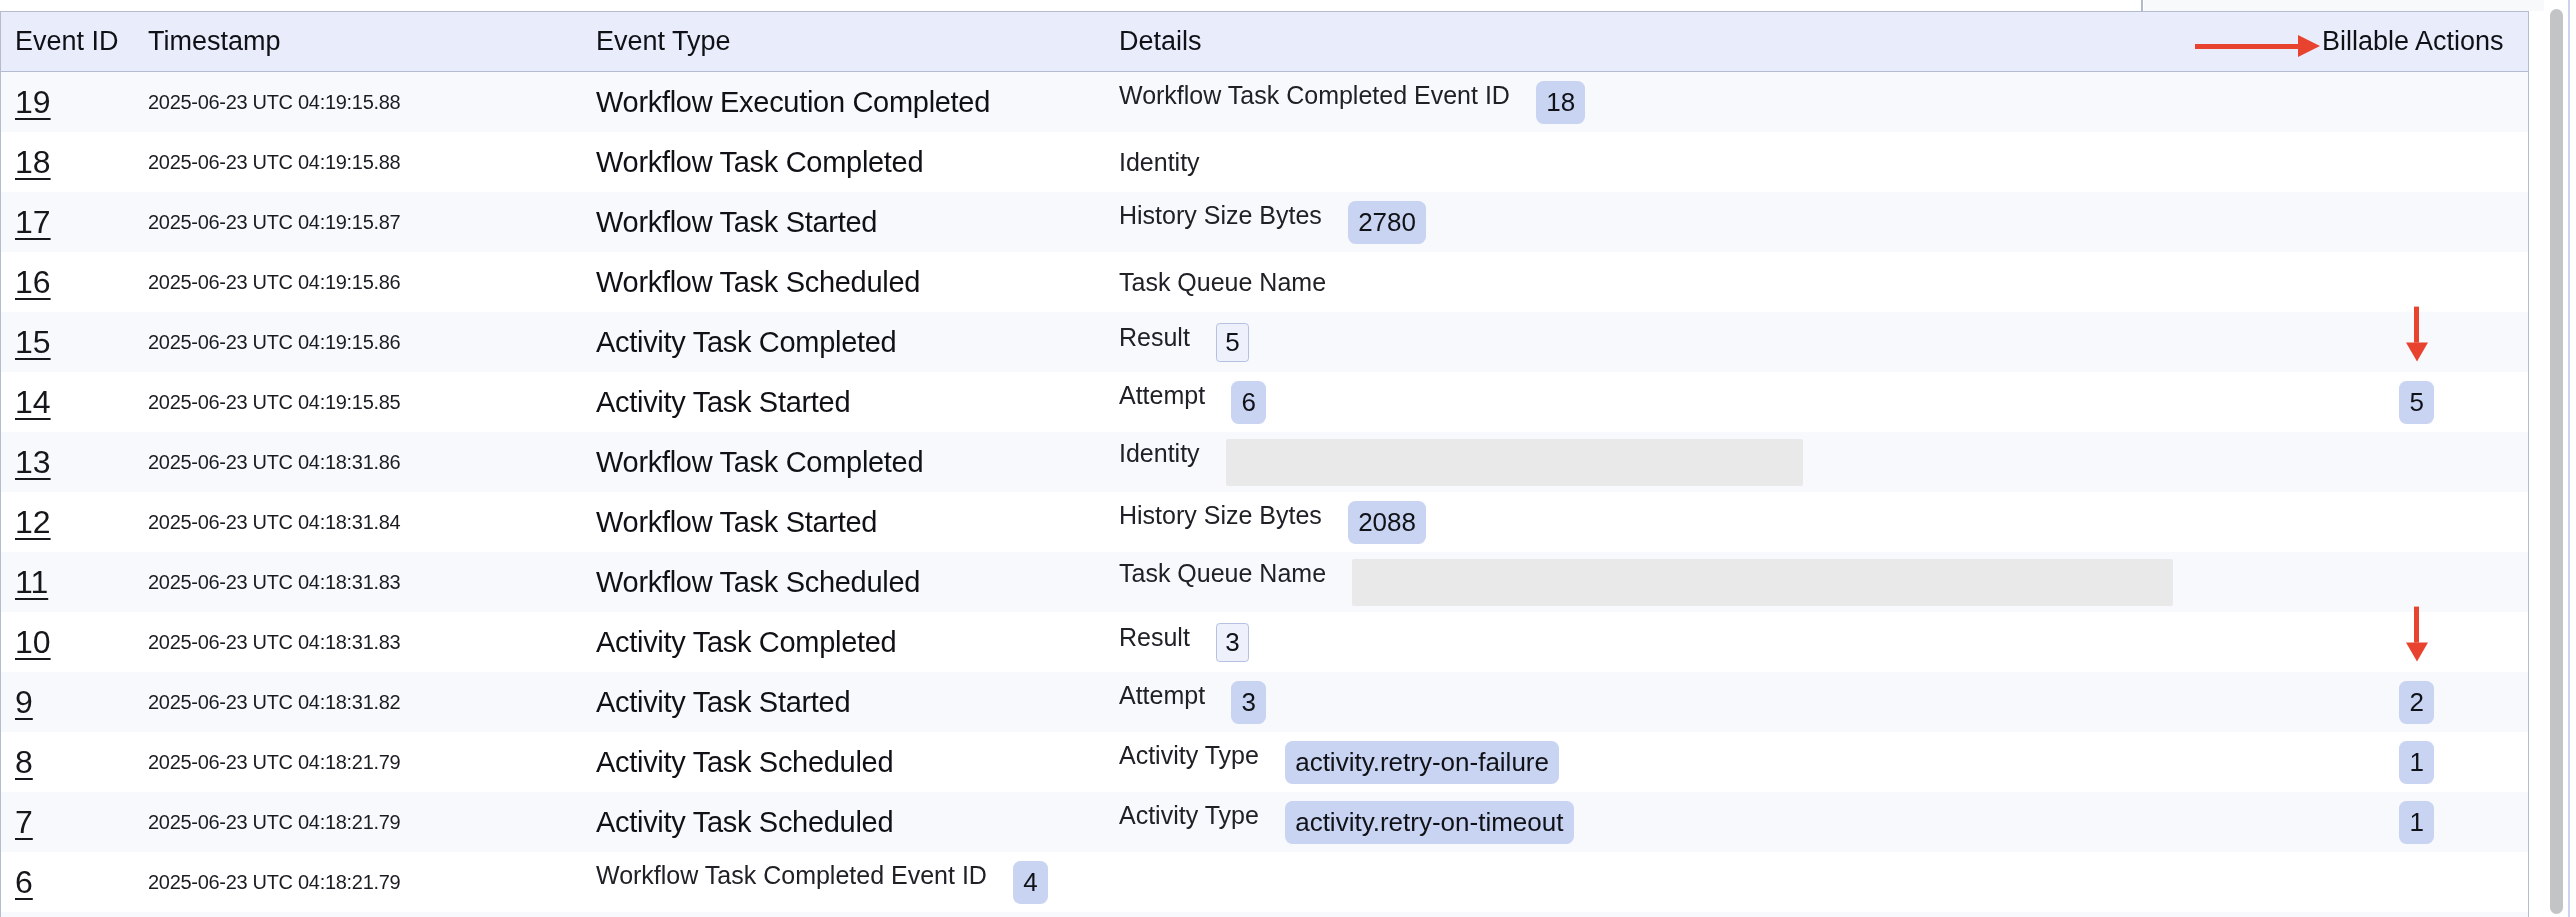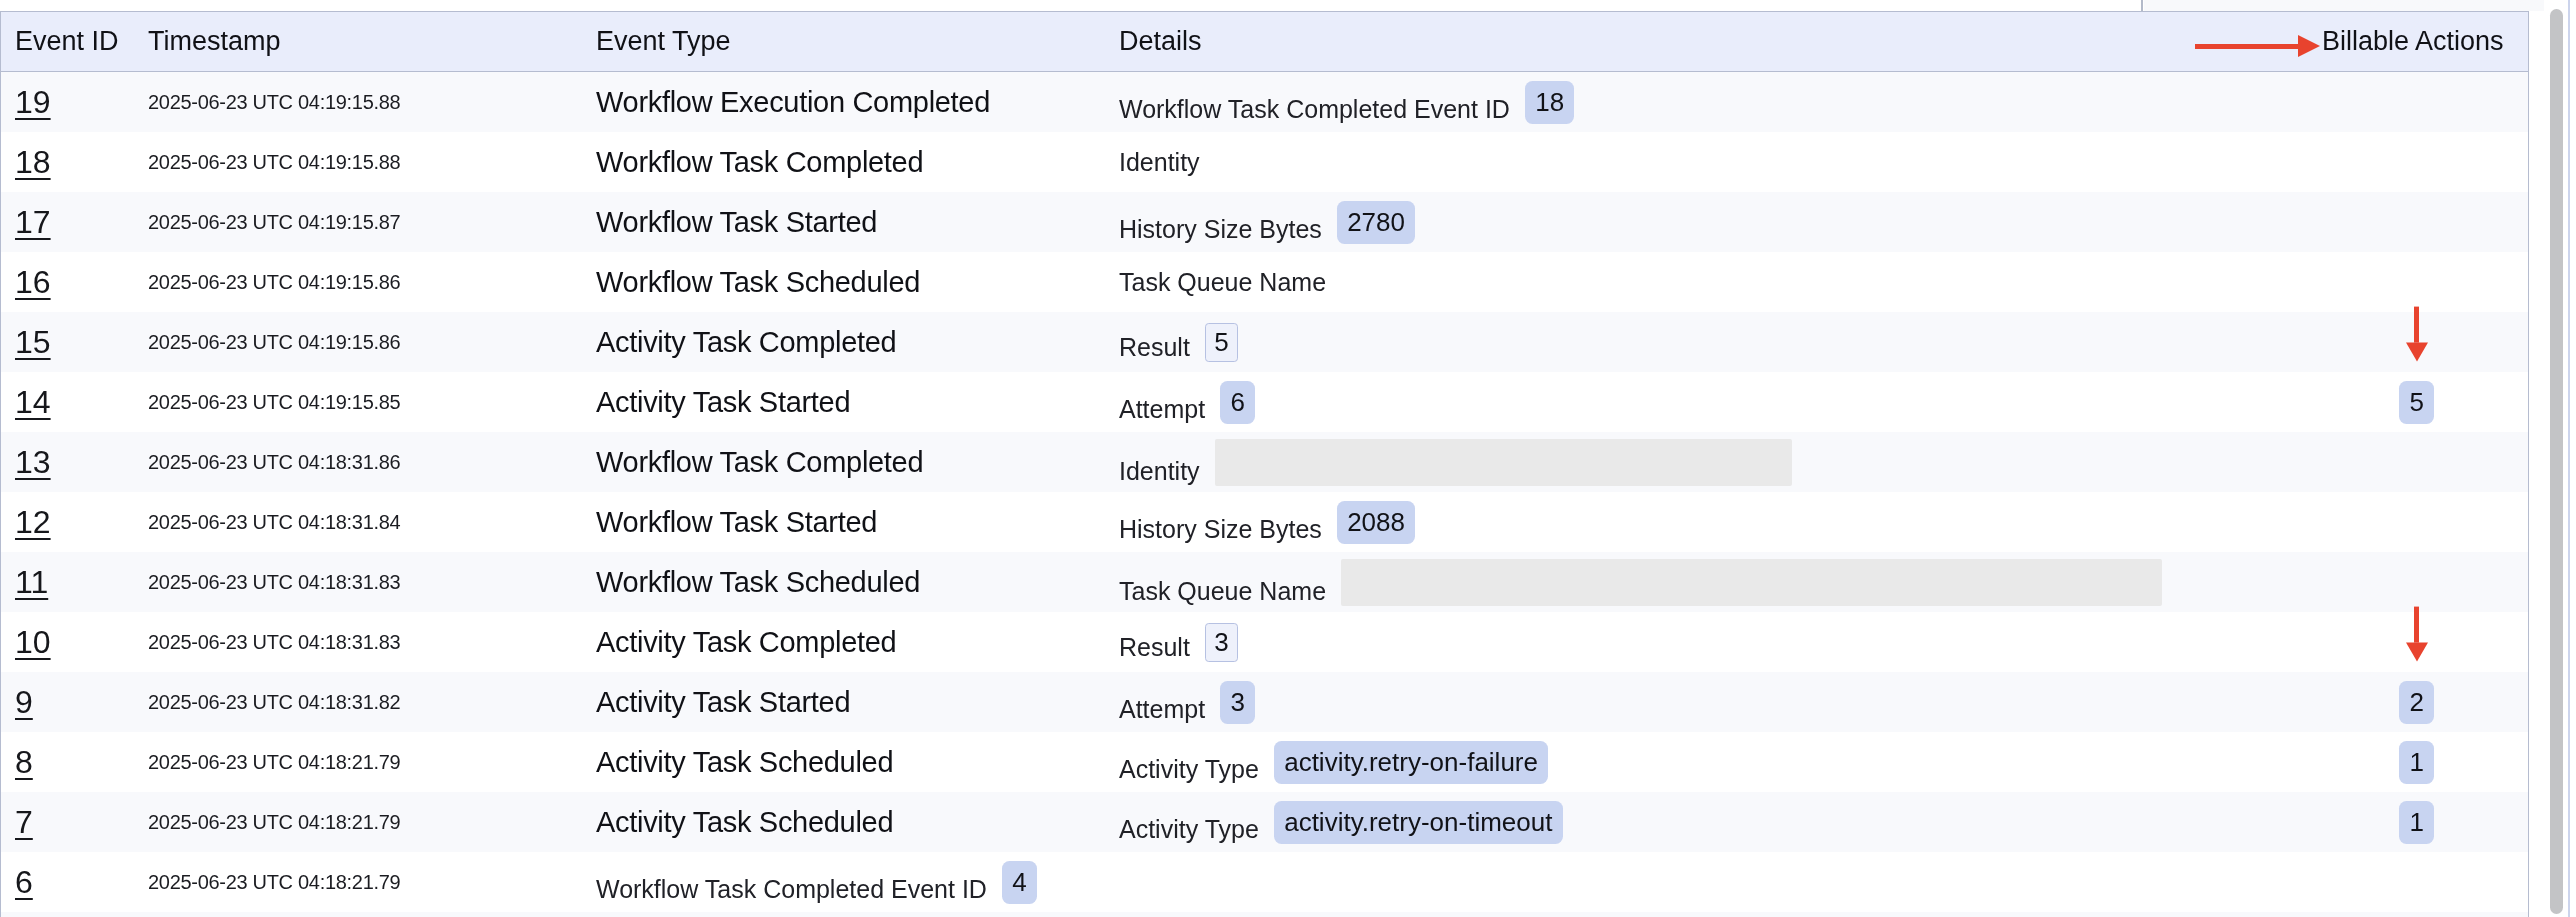--- a/index.html
+++ b/index.html
@@ -25,21 +25,21 @@
   .th-eventid { padding-left:14px; }
   .th-billable { display:flex; align-items:flex-end; justify-content:flex-end; gap:2px; padding-right:22.4px; white-space:nowrap; }
 
   .tbody .row { height:60px; background:#ffffff; cursor:pointer; }
   .tbody .row.shaded { background:#f8f9fc; }
 
   .cell-id { padding-left:14px; font-size:32px; }
   .cell-id a { color:#16171b; text-decoration:underline; text-underline-offset:4.7px; text-decoration-thickness:1.9px; }
   .cell-ts { font-size:20px; color:#1b1c21; letter-spacing:-0.3px; }
   .cell-type { font-size:29px; font-weight:400; color:#101116; letter-spacing:-0.3px; white-space:nowrap; }
-  .cell-details { display:flex; align-items:flex-end; gap:15px; font-size:25px; color:#202127; white-space:nowrap; }
+  .cell-details { display:flex; align-items:flex-start; gap:26px; font-size:25px; color:#202127; white-space:nowrap; }
 
   .badge-solid { display:inline-block; background:#c8d4f1; color:#111217; border-radius:7.5px;
                  padding:6.5px 10.3px; font-size:26px; line-height:30px; }
   .badge-outline { display:inline-block; background:#eef1fb; color:#111217; border:1.9px solid #b6c1e2;
                    border-radius:3.7px; padding:3.7px 8.4px; font-size:26px; line-height:30px; }
   .redacted { display:inline-block; height:47px; background:#e9e9e9; border-radius:1.9px; }
 
   .cell-billable { position:relative; height:60px; display:flex; align-items:center; justify-content:center;
                    padding-right:22.4px; }
 

